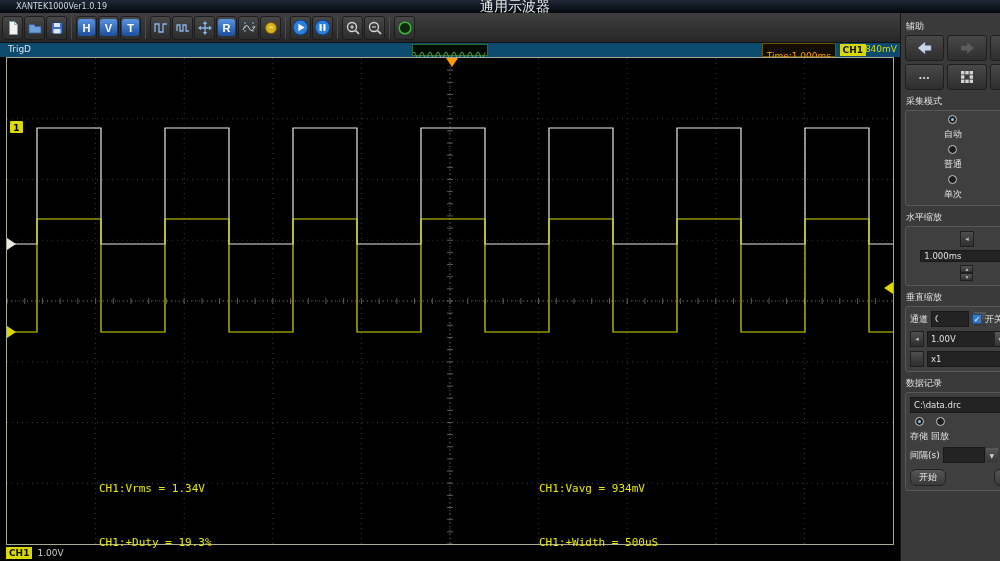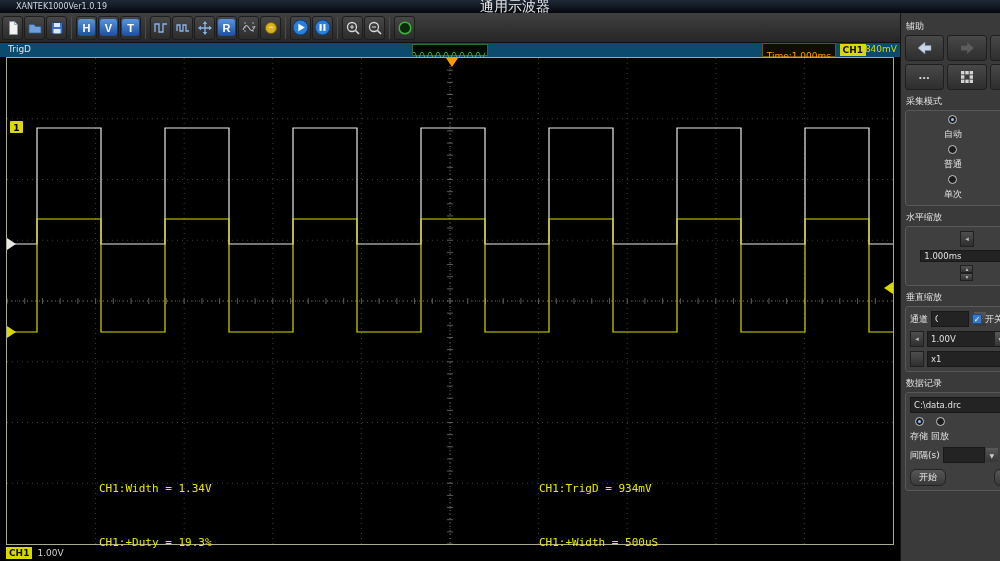--- a/index.html
+++ b/index.html
@@ -309,27 +309,27 @@
             <g>
               <polygon points="0,180 9,186 0,192" fill="#e8e8e8"></polygon>
               <polygon points="0,268 9,274 0,280" fill="#d9d900"></polygon>
               <polygon points="886,224 877,230 886,236" fill="#d9d900"></polygon>
               <polygon points="439,0 451,0 445,9" fill="#ff9900"></polygon>
               <rect x="3" y="63" width="13" height="12" rx="1" fill="#d9d900"></rect>
               <text x="9.5" y="72.5" fill="#000" font-size="9" font-weight="bold" text-anchor="middle" font-family="DejaVu Sans, sans-serif">1</text>
             </g>
           </svg>
         <div class="meas meas-left">
-          <div>CH1:Width = 1.34V</div>
+          <div>CH1:Vrms = 1.34V</div>
           <div>CH1:+Duty = 19.3%</div>
           
           
         </div>
         <div class="meas meas-right">
-          <div>CH1:TrigD = 934mV</div>
+          <div>CH1:Vavg = 934mV</div>
           <div>CH1:+Width = 500uS</div>
           
           
         </div>
       </div>
 
       <div class="bottom-row">
         <span class="ch-badge">CH1</span>
         <span class="volt">1.00V</span>
       </div>

